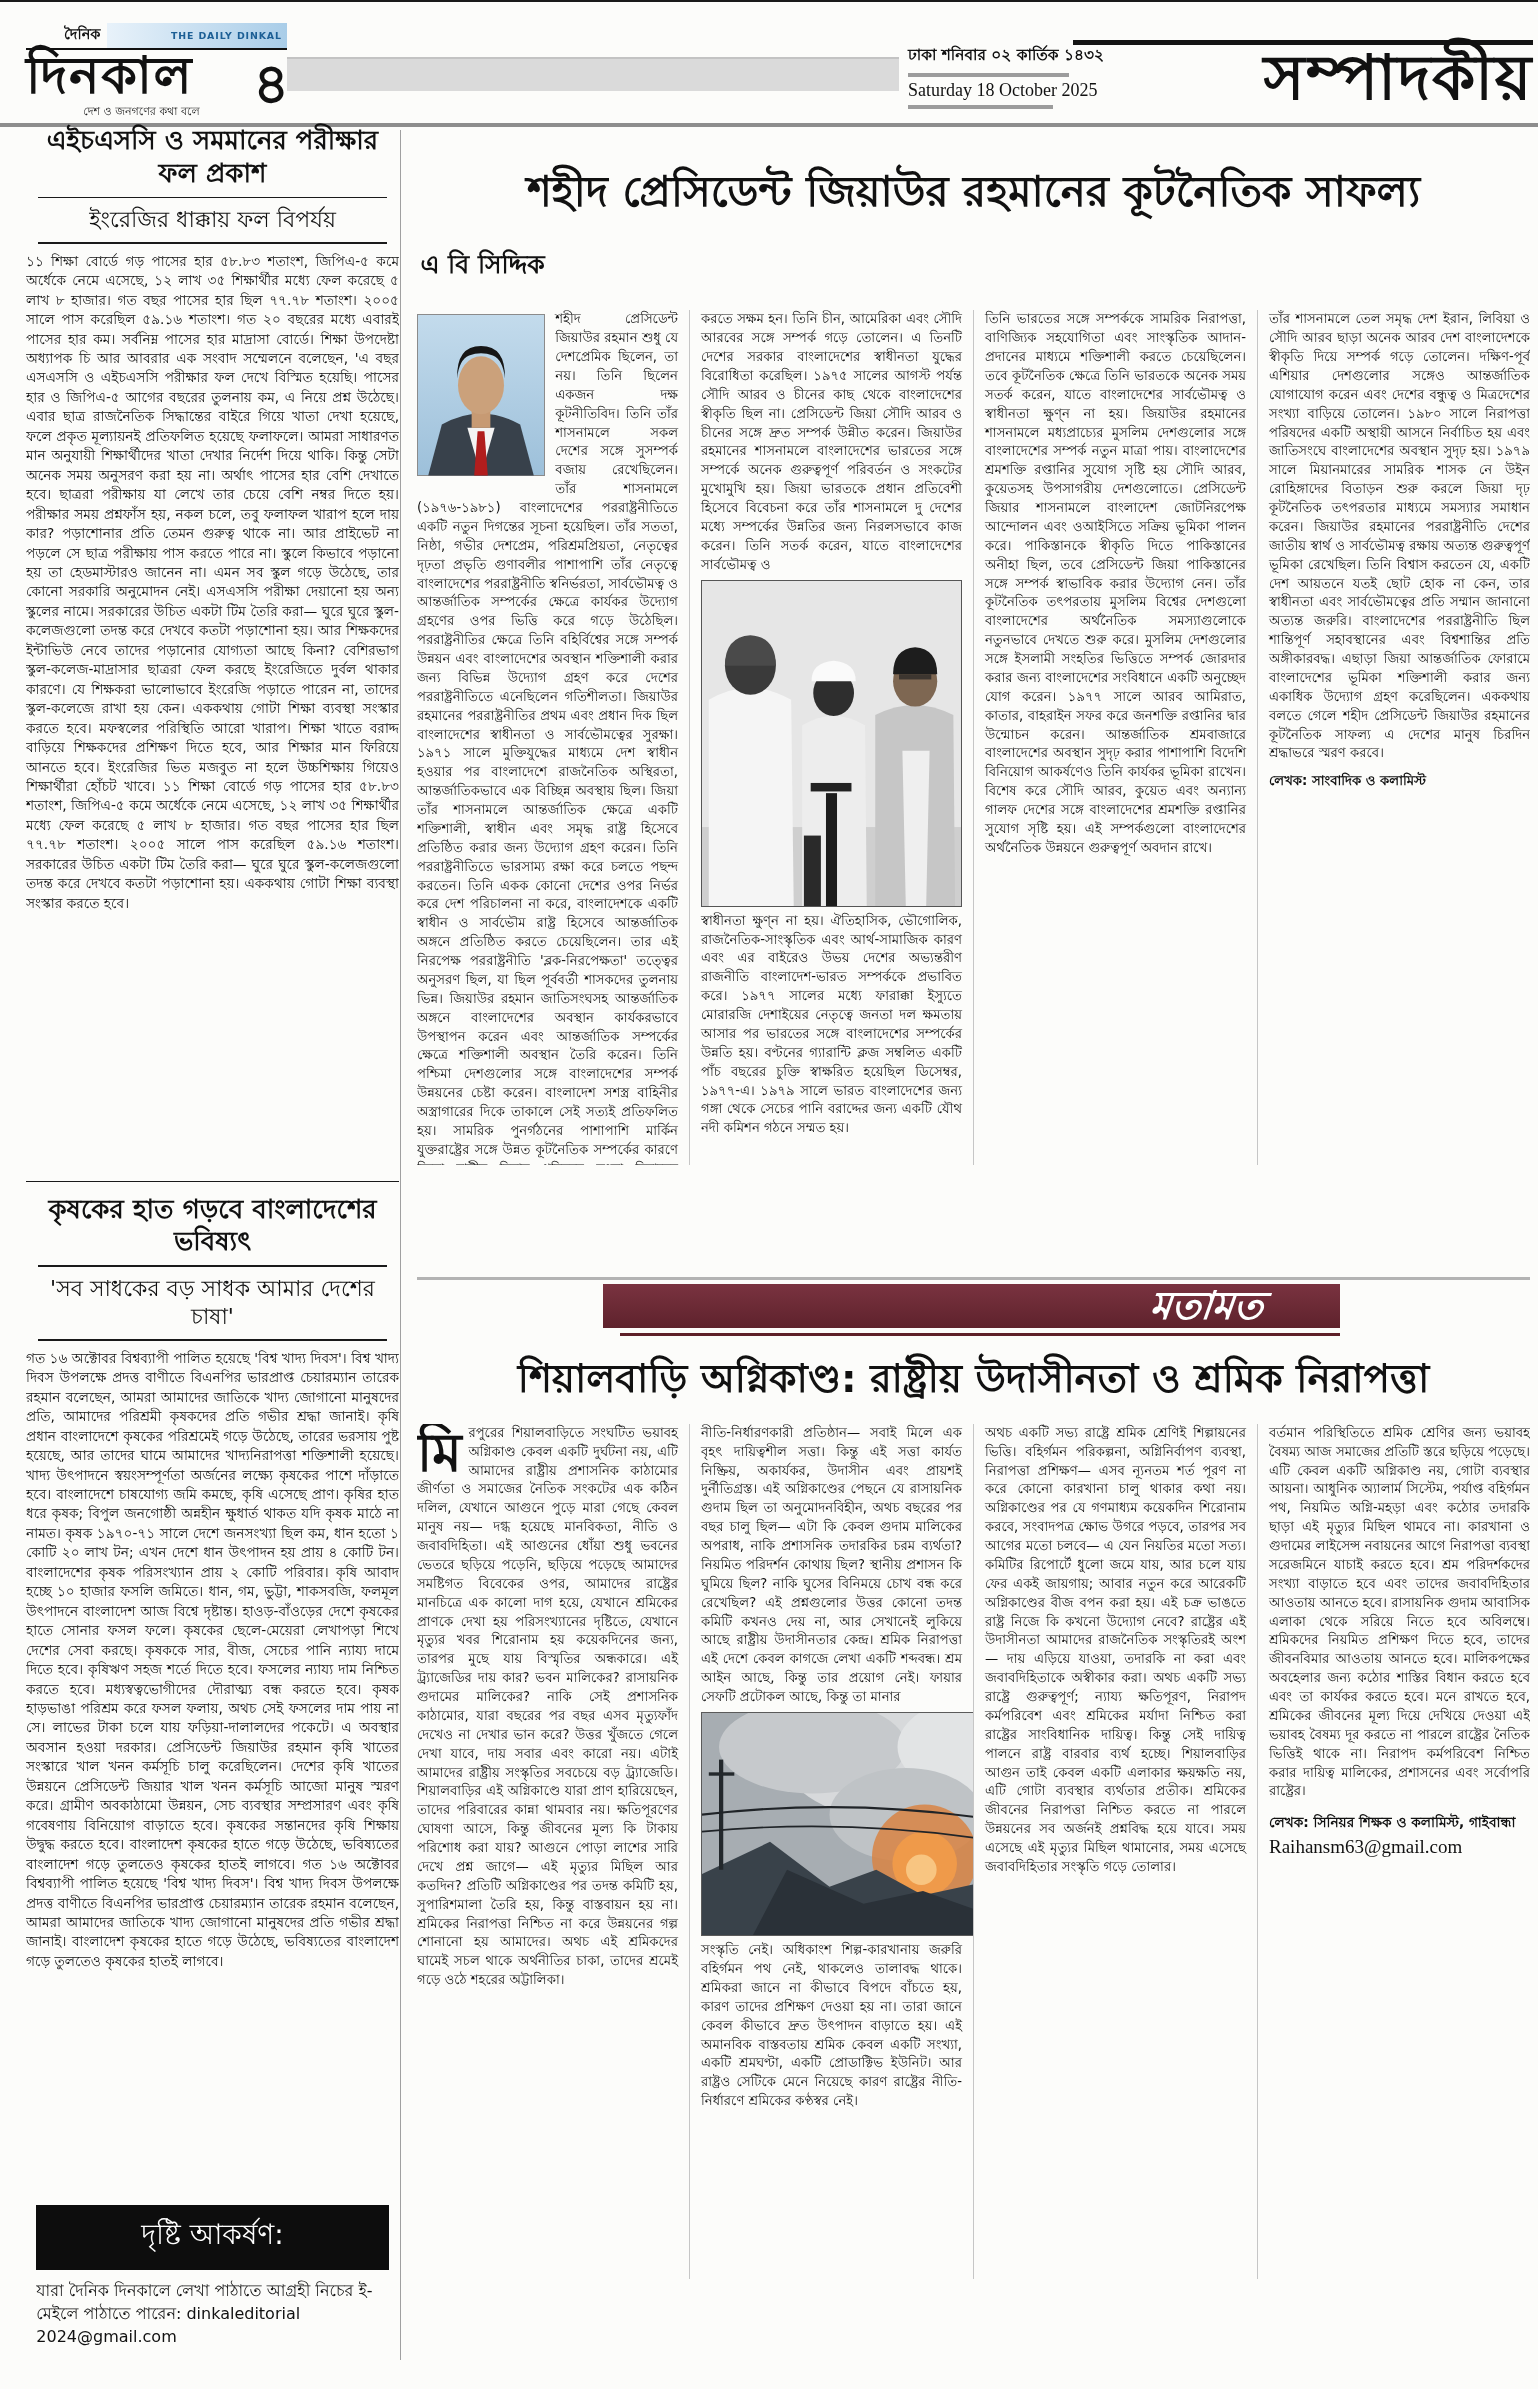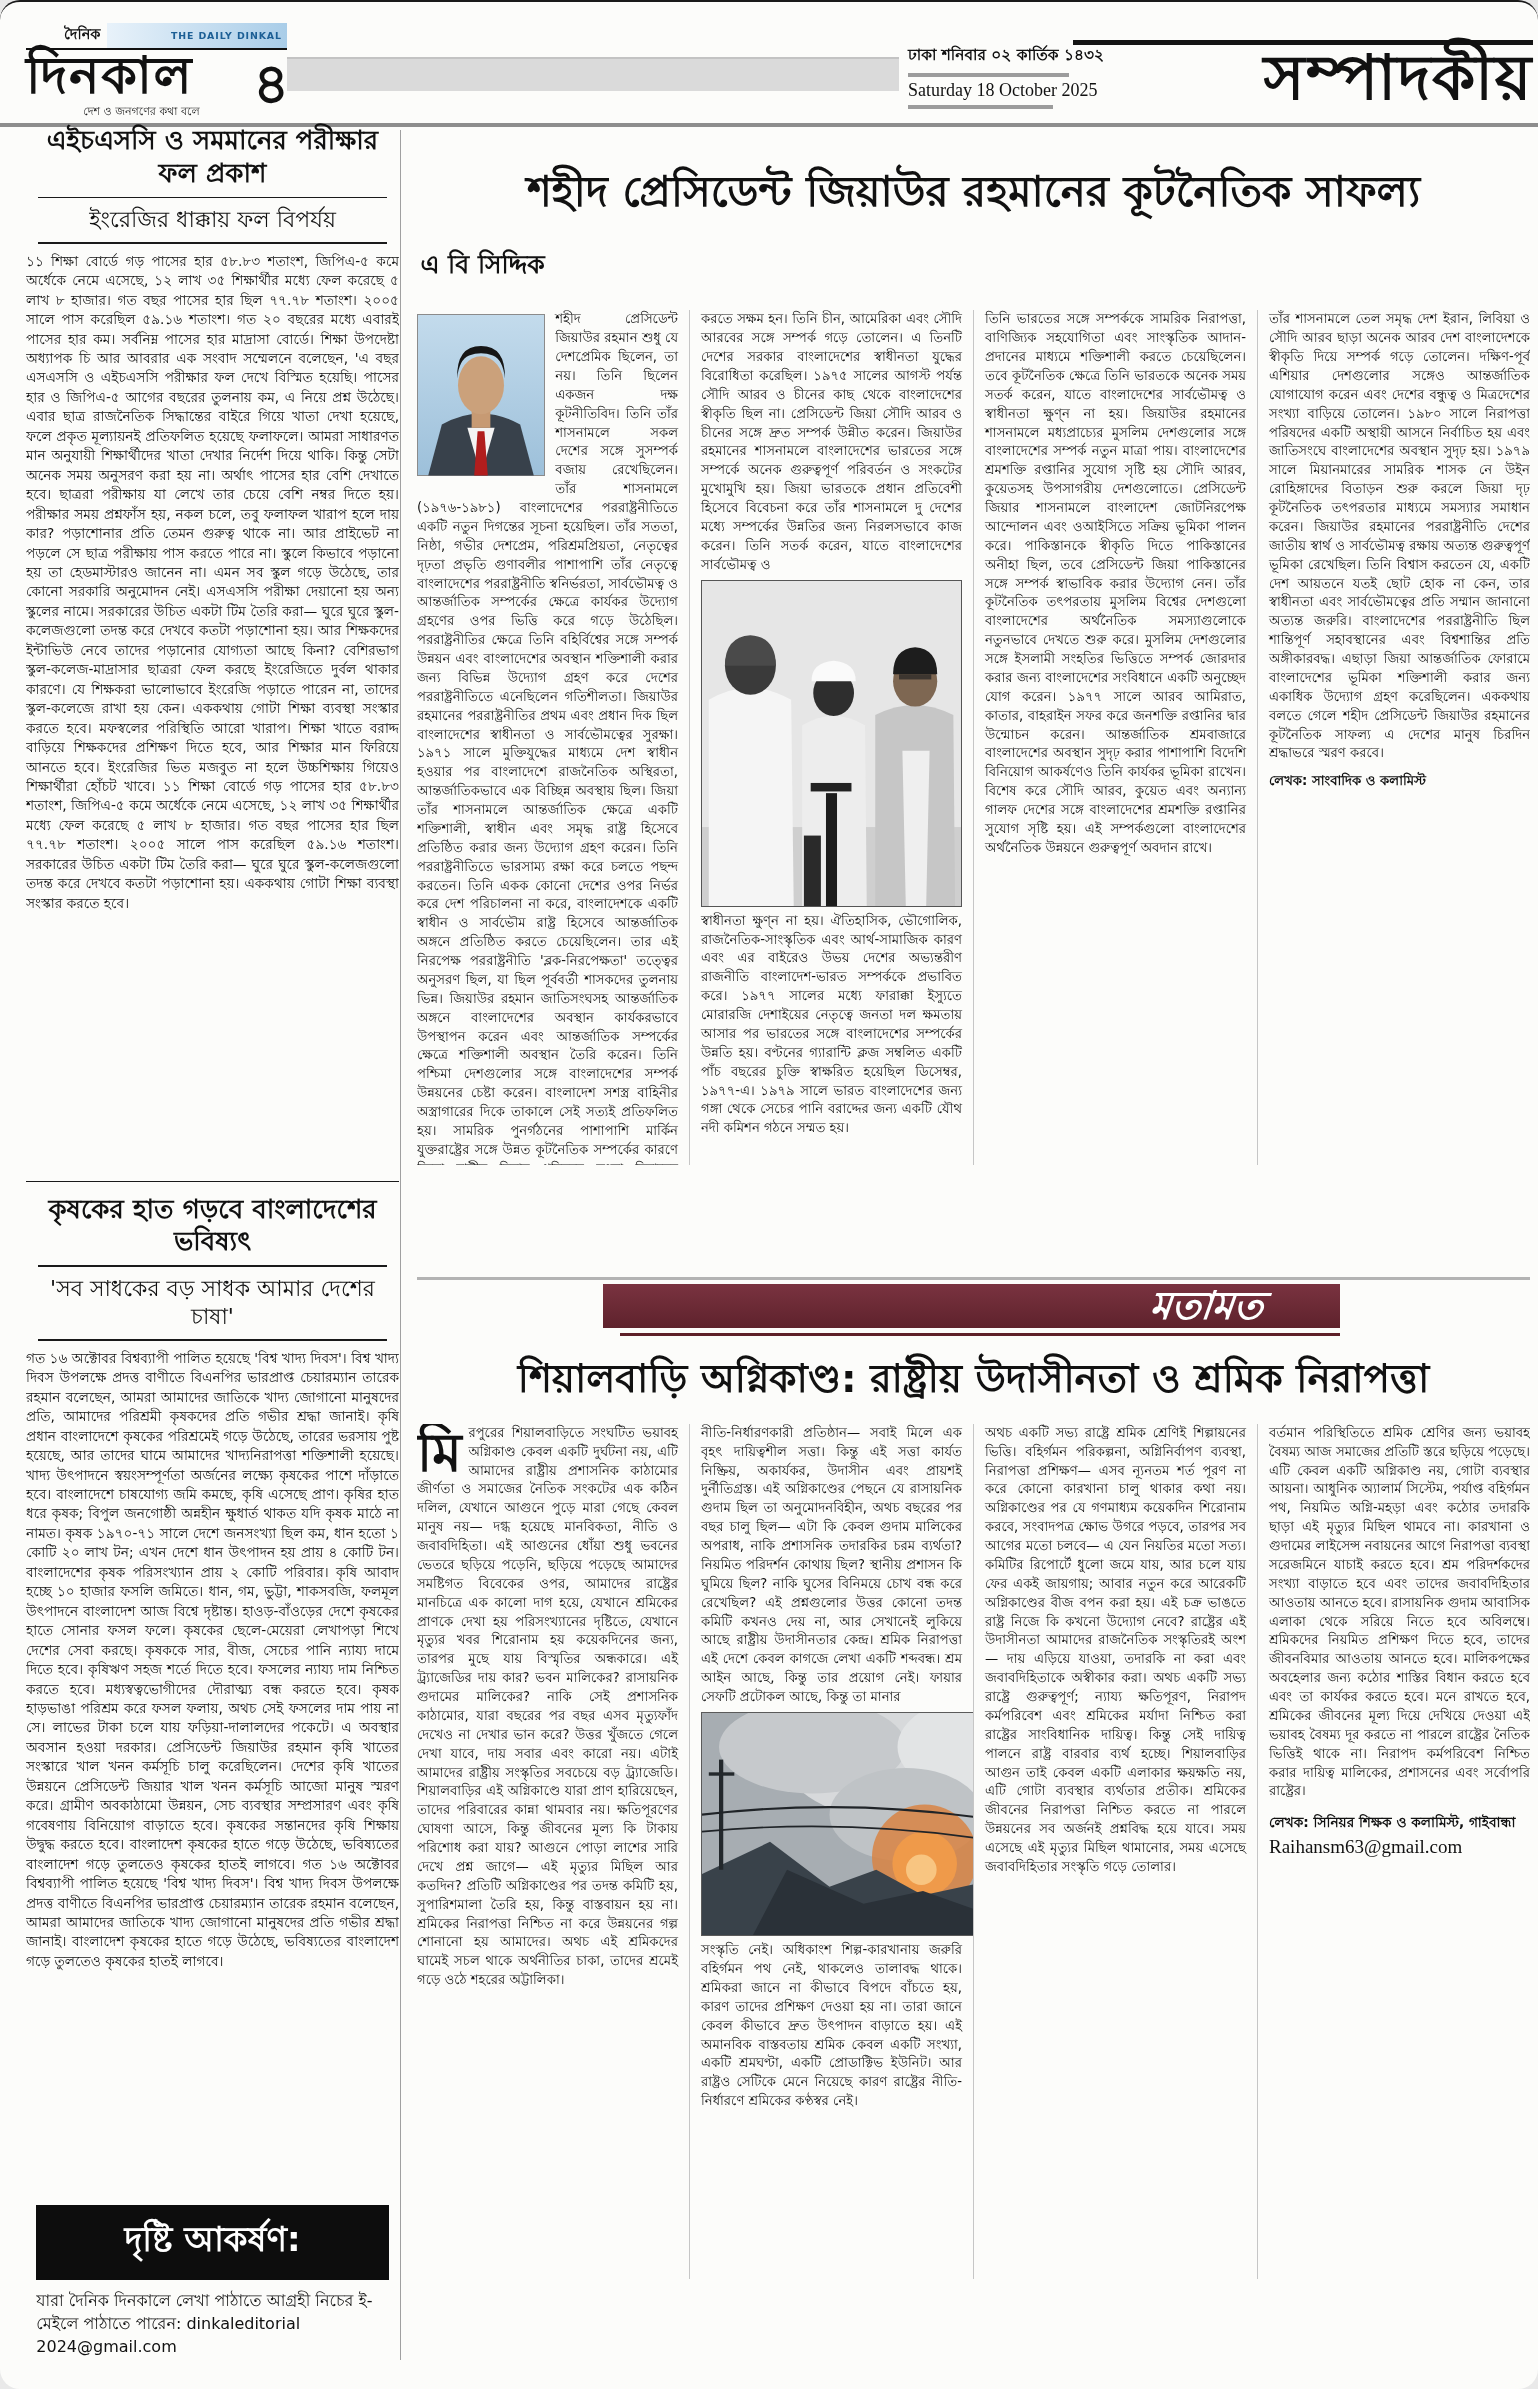--- a/index.html
+++ b/index.html
@@ -1,18 +1,18 @@
 <!DOCTYPE html>
 <html style="font-size:13.7px"><head>
 <meta charset="utf-8">
 <style>
   * { margin:0; padding:0; box-sizing:border-box; }
   html,body { background:#e9e9e9; }
   body { font-family:"DejaVu Sans", sans-serif; }
-  .page { position:relative; width:1538px; height:2389px; margin:0 auto; background:#fcfcfa; color:#111; overflow:hidden; border-top:2.6px solid #1a1a1a;border-radius:20px; }
+  .page { position:relative; width:1538px; height:2389px; margin:0 auto; background:#fcfcfa; color:#111; overflow:hidden; border-top:2.6px solid #1a1a1a; }
 
   
   .logo-block { position:absolute; left:26px; top:20.5px; width:261px; }
   .logo-top { display:flex; align-items:flex-end; }
   .logo-daily { font-size:14.5px; font-weight:bold; padding:0 6.8px 0.9px 38px; }
   .logo-bluebar { flex:1; height:25px; background:linear-gradient(90deg,#e8f2fa,#a9cde8); display:flex; align-items:center; justify-content:flex-end; padding-right:5.1px; }
   .logo-en { font-size:9.4px; font-weight:bold; color:#1c5f95; letter-spacing:0.9px; }
   .logo-brand { font-size:51px; font-weight:bold; line-height:1.0; letter-spacing:1.7px; border-top:2.6px solid #111; margin-top:0.9px; }
   .logo-tagline { font-size:11px; text-align:center; width:231px; margin-top:1.7px; color:#222; }
   .page-number { position:absolute; left:253px; top:39px; font-size:56px; font-weight:bold; }
@@ -29,21 +29,21 @@
 
   
   .left-col { position:absolute; left:26px; top:122px; width:373px; }
   .lc-head { font-size:26px; font-weight:bold; text-align:center; line-height:1.25; }
   .lc-rule { height:1.7px; background:#1a1a1a; margin:7.7px 12px; }
   .lc-sub { font-size:22px; text-align:center; line-height:1.3; font-weight:normal; }
   .lc-body { font-size:13.7px; line-height:1.42; text-align:justify; margin-top:6.8px; overflow:hidden; }
   .lc-body-exam { height:921px; }
   .lc-body-farmer { height:842px; }
   .lc-art2 { margin-top:8.5px; border-top:1.7px solid #1a1a1a; padding-top:10.3px; }
-  .notice-box { margin:13.7px 10.3px 0 10.3px; background:#0d0d0d; color:#fff; text-align:center; font-size:34px; font-weight:bold; padding:8.5px 0 10.3px 0; }
+  .notice-box { margin:13.7px 10.3px 0 10.3px; background:#0d0d0d; color:#fff; text-align:center; font-size:28px; font-weight:normal; padding:8.5px 0 10.3px 0; }
   .notice-text { margin:8.5px 8.5px 0 10.3px; font-size:16px; line-height:1.45; text-align:left; }
   .col-divider { position:absolute; left:400px; top:128px; width:0.9px; height:2230px; background:#a0a0a0; }
 
   
   .main-art { position:absolute; left:417px; top:166px; width:1113px; }
   .main-headline { font-size:42px; font-weight:bold; text-align:center; line-height:1.15; }
   .main-byline { font-size:25px; font-weight:bold; margin-top:29px; padding-left:3.4px; }
   .cols { display:flex; margin-top:22px; }
   .col { flex:1; padding:0 11px; overflow:hidden; font-size:13.2px; line-height:1.43; text-align:justify; }
   .col:first-child { padding-left:0; }

